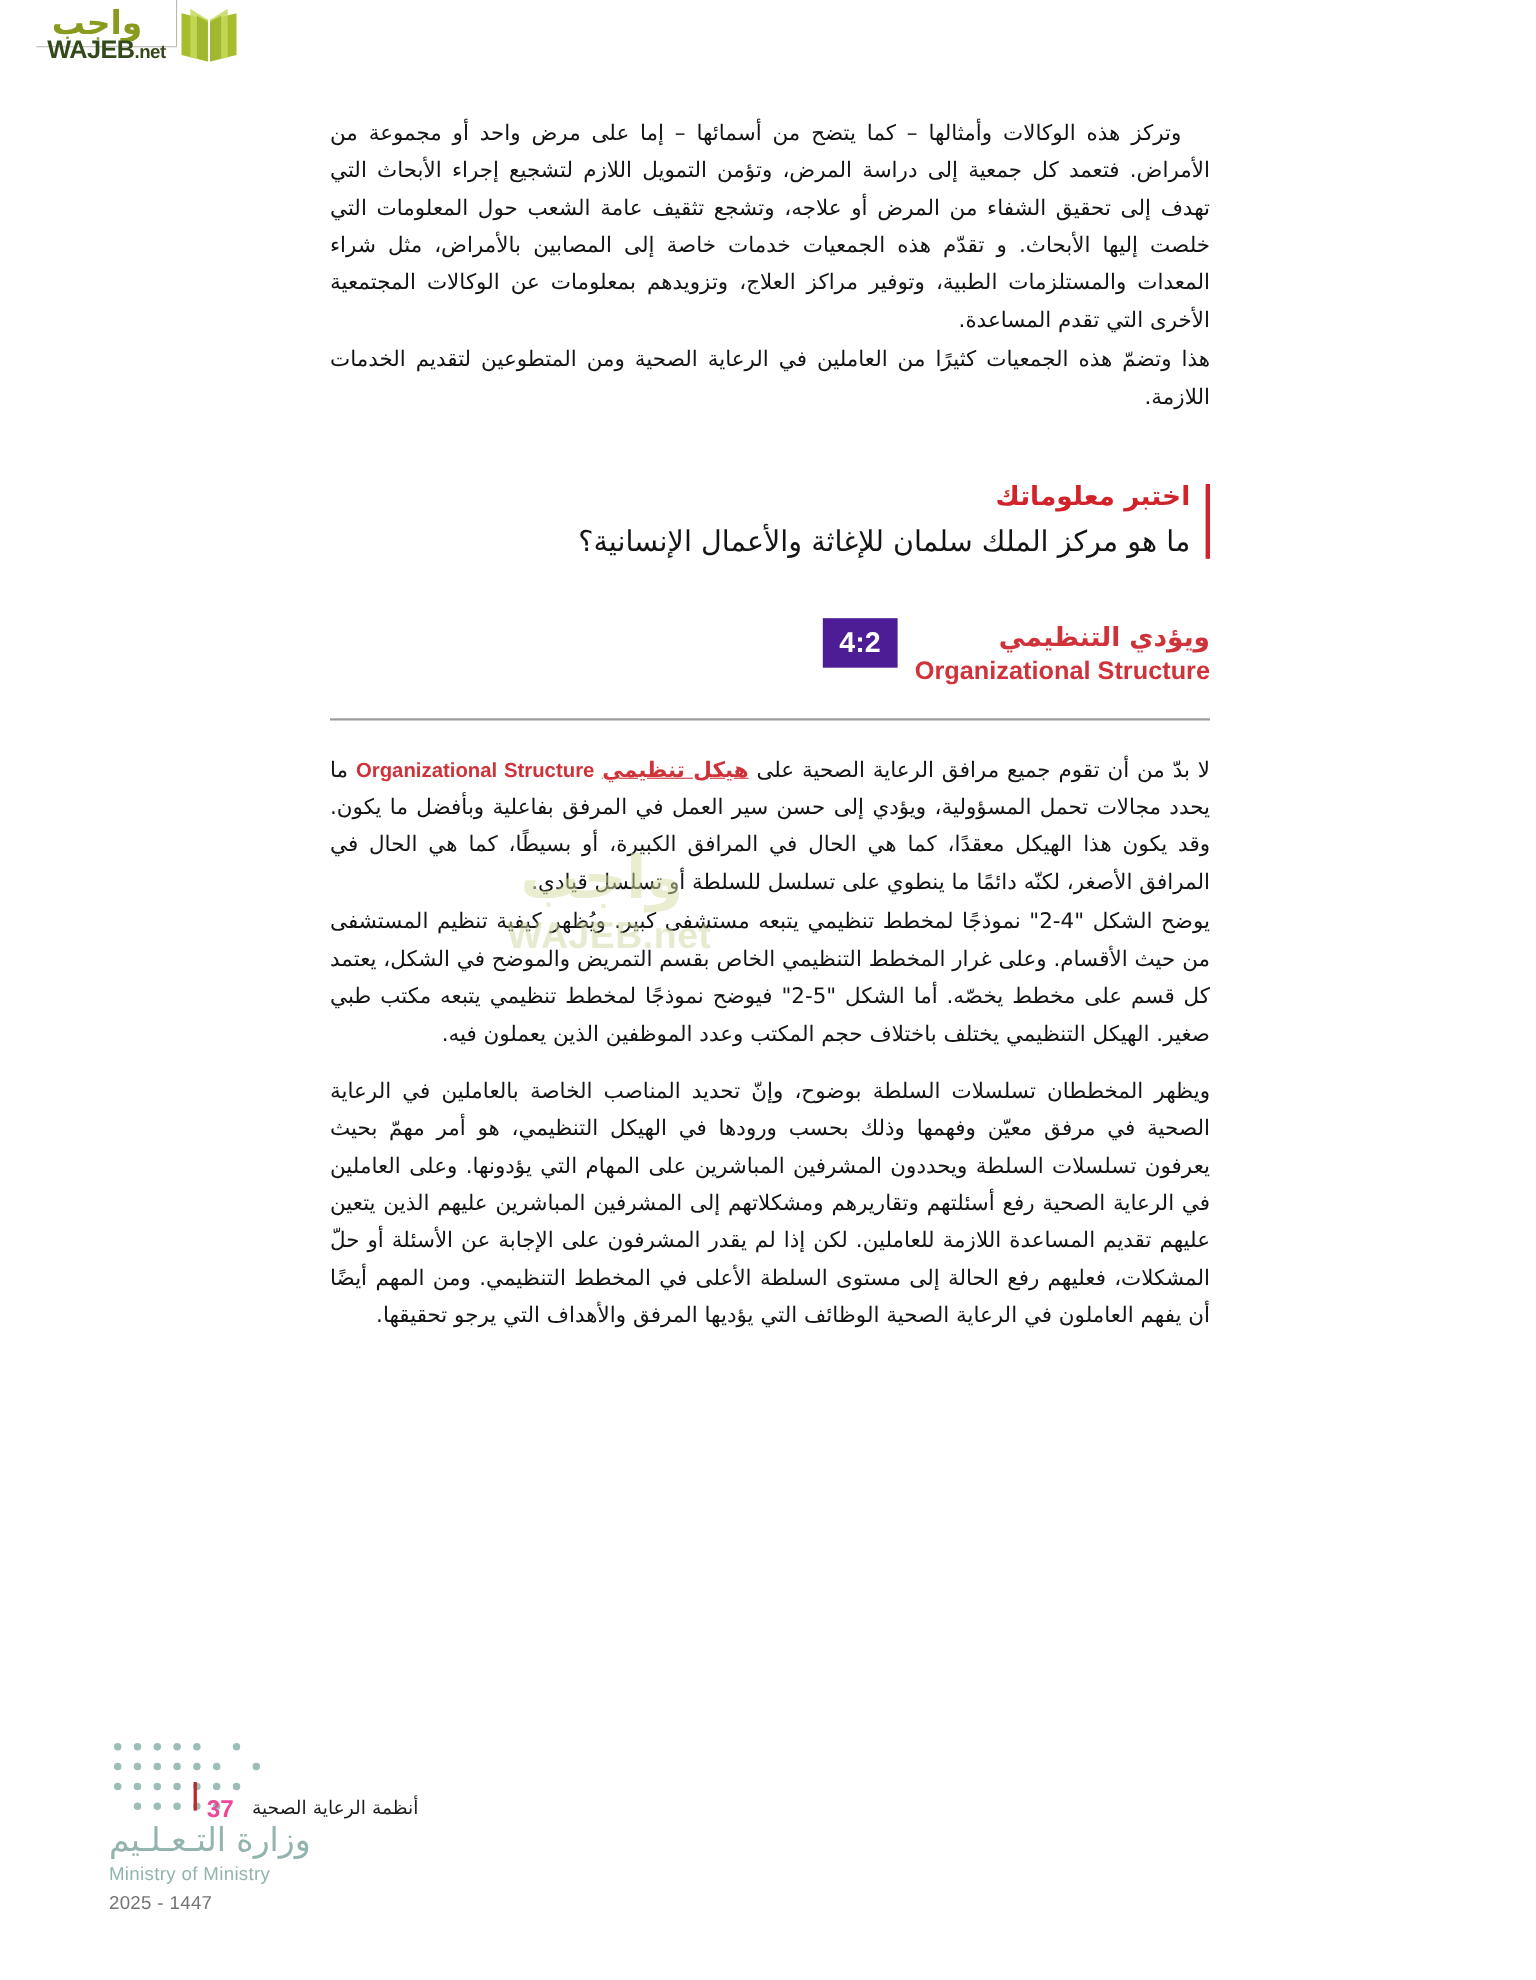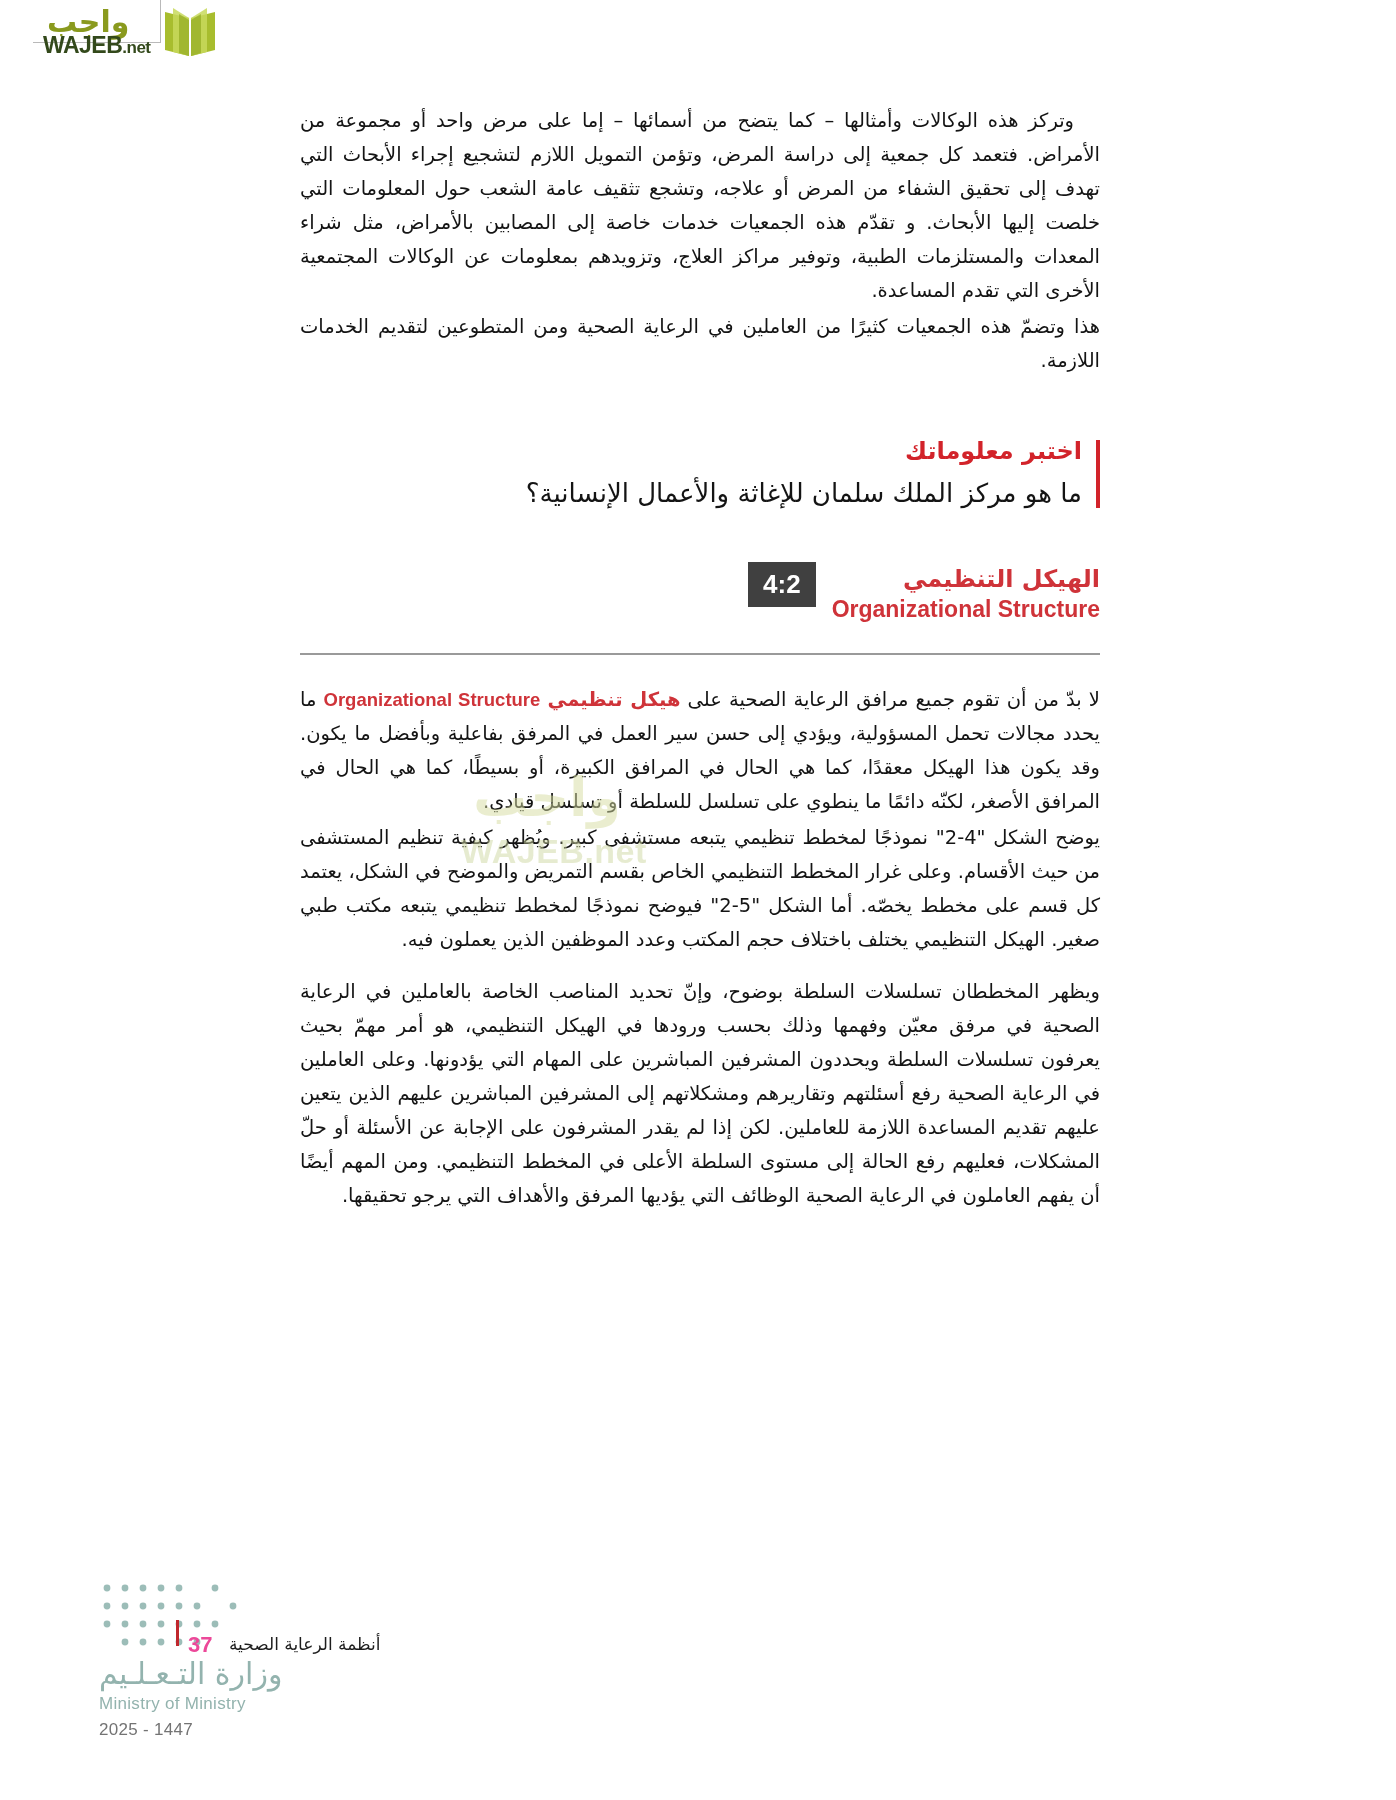--- a/index.html
+++ b/index.html
@@ -121,21 +121,21 @@
 
   
   .section-head {
     display: flex;
     align-items: flex-start;
     justify-content: flex-start;
     margin-top: 52px;
     gap: 16px;
   }
   .section-badge {
-    background: #404040;
+    background: #4c1d95;
     color: #ffffff;
     font-family: "Liberation Sans", sans-serif;
     font-weight: bold;
     font-size: 26px;
     line-height: 1;
     padding: 9px 15px 10px 15px;
     min-width: 62px;
     text-align: center;
     direction: ltr;
     flex: 0 0 auto;
@@ -166,20 +166,21 @@
     height: 2px;
     background: #9a9a9a;
     margin-top: 30px;
     margin-bottom: 28px;
     width: 100%;
   }
 
   .term-ar {
     color: #cf3339;
     font-weight: bold;
+    text-decoration: underline;
   }
   .term-en {
     color: #cf3339;
     font-weight: bold;
     direction: ltr;
     unicode-bidi: embed;
     font-family: "Liberation Sans", sans-serif;
     font-size: 18.5px;
   }
 
@@ -320,21 +321,21 @@
     <p class="body">هذا وتضمّ هذه الجمعيات كثيرًا من العاملين في الرعاية الصحية ومن المتطوعين لتقديم الخدمات اللازمة.</p>
 
     <div class="callout">
       <div class="callout-bar"></div>
       <div class="callout-title">اختبر معلوماتك</div>
       <div class="callout-question">ما هو مركز الملك سلمان للإغاثة والأعمال الإنسانية؟</div>
     </div>
 
     <div class="section-head">
       <div class="section-titles">
-        <div class="section-title-ar">الهيكل التنظيمي</div>
+        <div class="section-title-ar">ويؤدي التنظيمي</div>
         <div class="section-title-en">Organizational Structure</div>
       </div>
       <div class="section-badge">4:2</div>
     </div>
 
     <div class="section-rule"></div>
 
     <p class="body"><span>لا بدّ من أن تقوم جميع مرافق الرعاية الصحية على </span><span class="term-ar">هيكل تنظيمي</span><span> </span><span class="term-en">Organizational Structure</span><span> ما يحدد مجالات تحمل المسؤولية، ويؤدي إلى حسن سير العمل في المرفق بفاعلية وبأفضل ما يكون. وقد يكون هذا الهيكل معقدًا، كما هي الحال في المرافق الكبيرة، أو بسيطًا، كما هي الحال في المرافق الأصغر، لكنّه دائمًا ما ينطوي على تسلسل للسلطة أو تسلسل قيادي.</span></p>
 
     <p class="body">يوضح الشكل "4-2" نموذجًا لمخطط تنظيمي يتبعه مستشفى كبير. ويُظهر كيفية تنظيم المستشفى من حيث الأقسام. وعلى غرار المخطط التنظيمي الخاص بقسم التمريض والموضح في الشكل، يعتمد كل قسم على مخطط يخصّه. أما الشكل "5-2" فيوضح نموذجًا لمخطط تنظيمي يتبعه مكتب طبي صغير. الهيكل التنظيمي يختلف باختلاف حجم المكتب وعدد الموظفين الذين يعملون فيه.</p>

